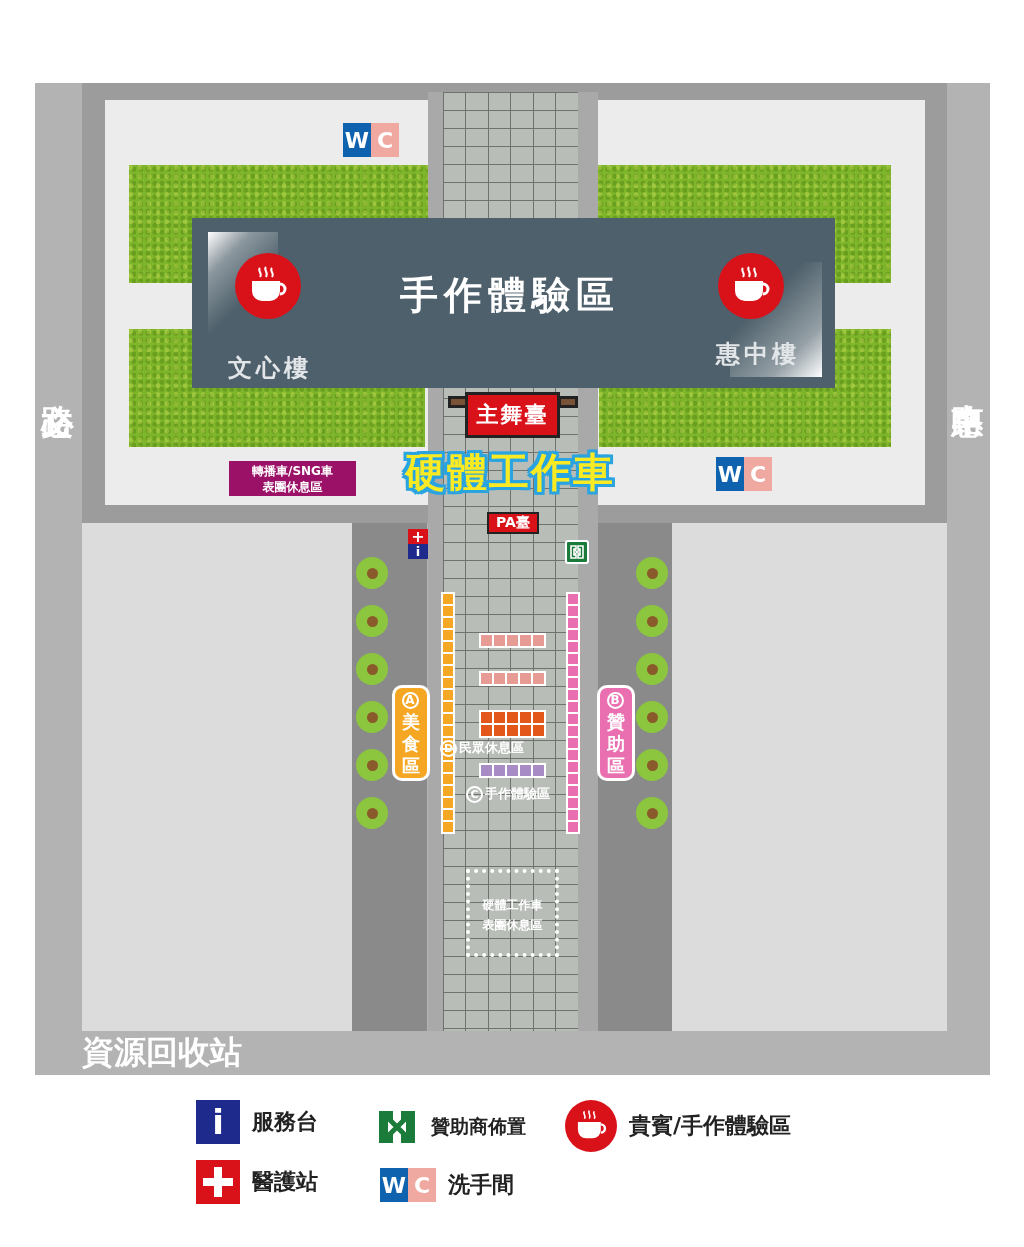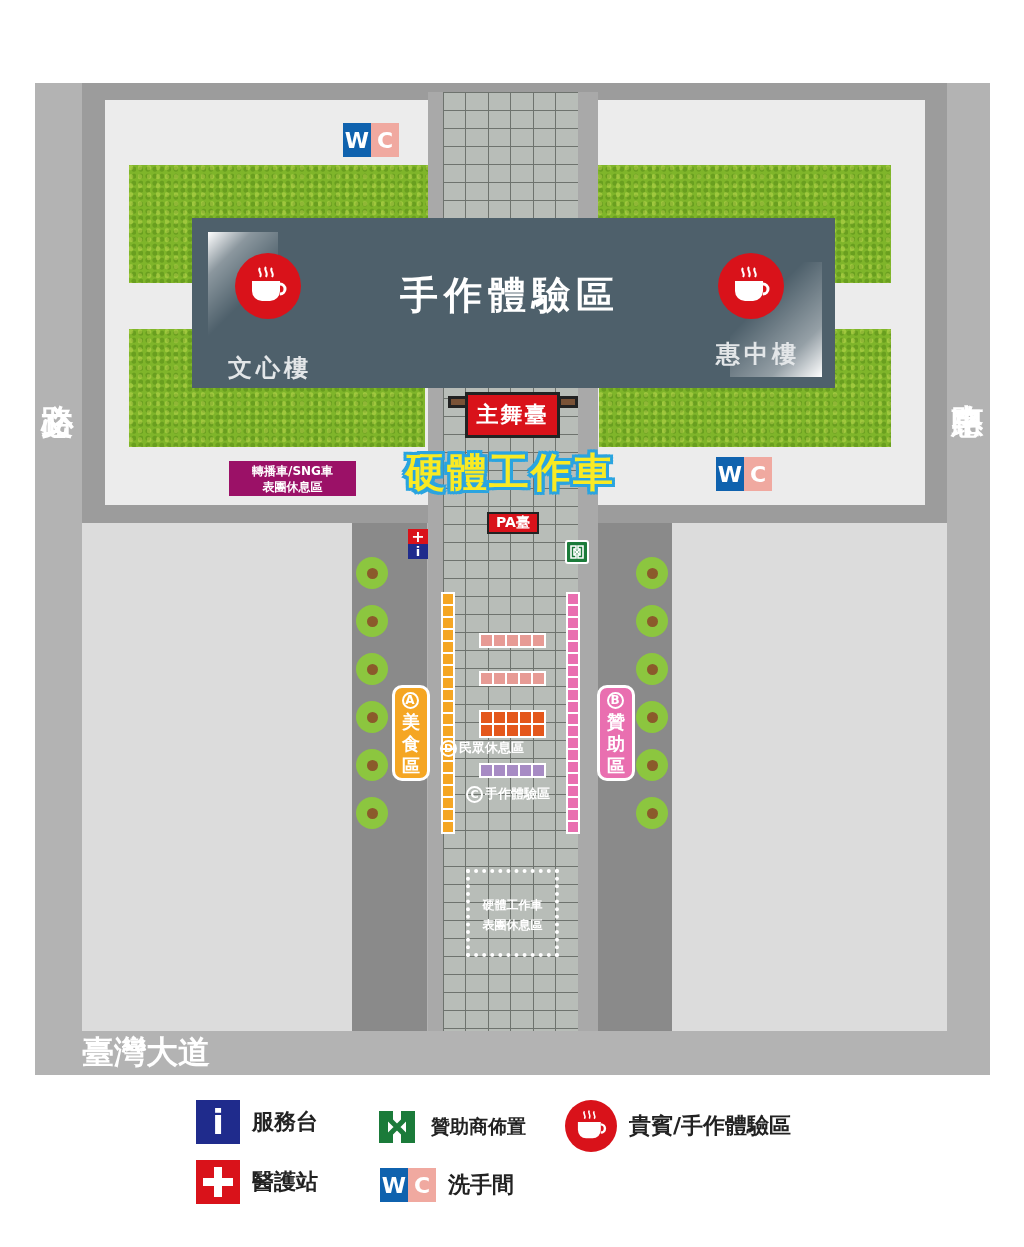--- a/index.html
+++ b/index.html
@@ -129,21 +129,21 @@
   <div>轉播車/SNG車</div>
   <div>表團休息區</div>
 </div>
 
 <div class="abs road-v" style="left:38px;top:350px">
   <span style="writing-mode:vertical-rl;text-orientation:upright">文心路</span>
 </div>
 <div class="abs road-v" style="left:948px;top:350px">
   <span style="writing-mode:vertical-rl;text-orientation:upright">惠中路</span>
 </div>
-<div class="abs road-h">臺灣大道</div>
+<div class="abs road-h">資源回收站</div>
 
 <div class="abs" style="left:408px;top:529px">
   <div class="info-plus">+</div>
   <div class="info-i">i</div>
 </div>
 
 <div class="abs recycle" style="left:565px;top:540px">
   <svg width="16" height="16" viewBox="0 0 16 16">
       <path d="M2 2h5v3H5v6h2v3H2zM14 2H9v3h2v6H9v3h5z" fill="none" stroke="#fff" stroke-width="1.6"></path>
       <path d="M5 5l6 6M11 5l-6 6" stroke="#fff" stroke-width="1.6"></path>

